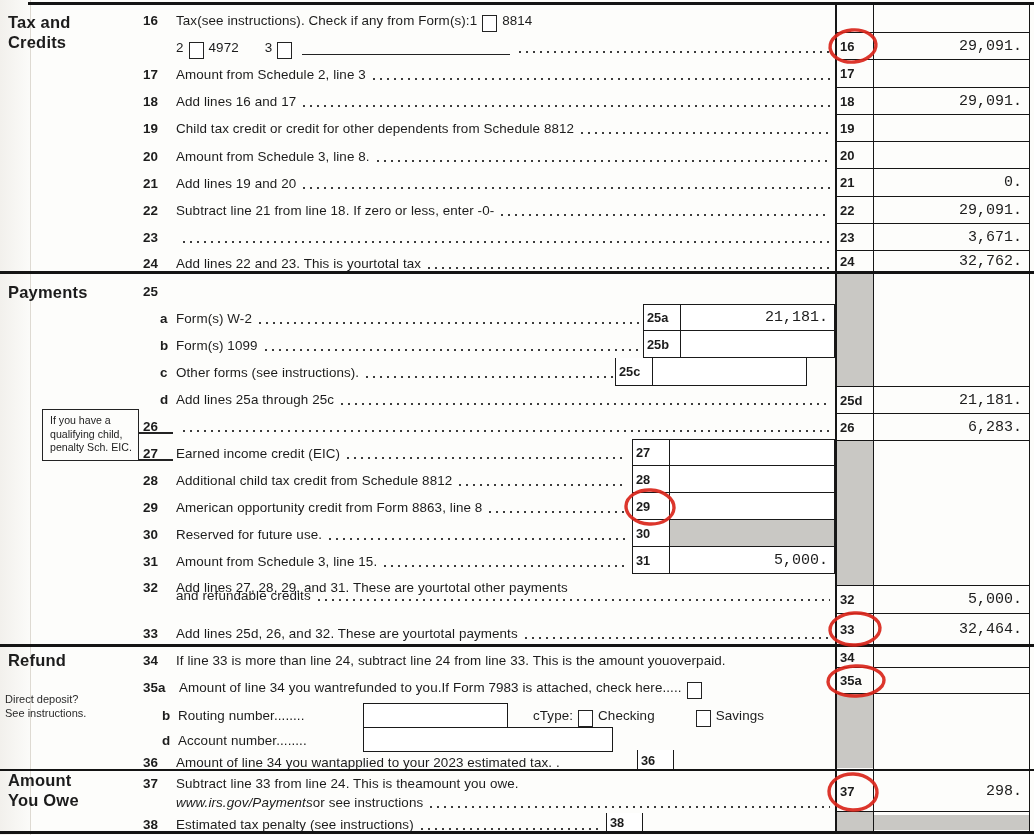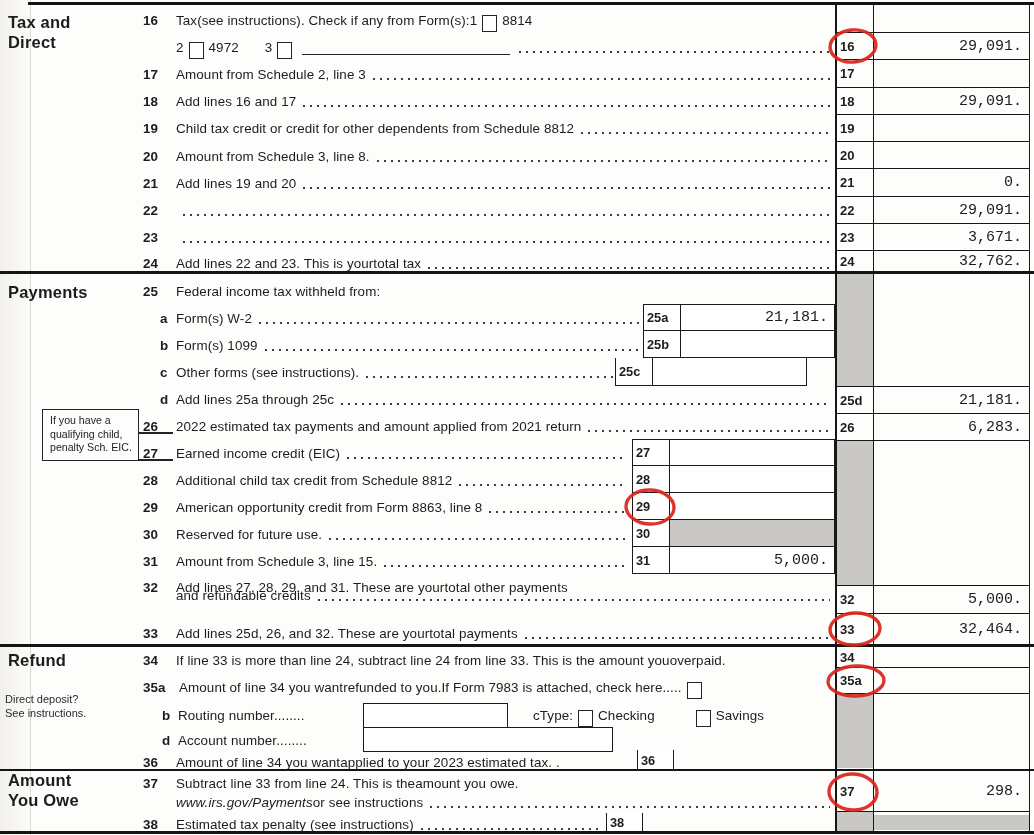--- a/index.html
+++ b/index.html
@@ -55,21 +55,21 @@
   .overlay ellipse{fill:none;stroke:#d9251a;stroke-width:3.4px;opacity:.92;}
 </style>
 </head>
 <body>
 
 <div class="page">
   <div class="edge"></div>
 
   <div class="sec" style="top:12px">
     <div>Tax and</div>
-    <div>Direct</div>
+    <div>Credits</div>
   </div>
   <div class="sec" style="top:282px">Payments</div>
   <div class="sec" style="top:650px">Refund</div>
   <div class="sec" style="top:770px">
     <div>Amount</div>
     <div>You Owe</div>
   </div>
 
   <div class="notebox">
     <div>If you have a</div>
@@ -121,35 +121,35 @@
     <span>Amount from Schedule 3, line 8.</span>
       <span class="dots"></span>
   </div>
   <div class="lrow" style="left:143px;top:174px;width:690px">
     <span class="ln">21</span>
     <span>Add lines 19 and 20</span>
       <span class="dots"></span>
   </div>
   <div class="lrow" style="left:143px;top:201px;width:690px">
     <span class="ln">22</span>
+    <span>Subtract line 21 from line 18. If zero or less, enter -0-</span>
       <span class="dots"></span>
   </div>
   <div class="lrow" style="left:143px;top:228px;width:690px">
     <span class="ln">23</span>
       <span class="dots"></span>
   </div>
   <div class="lrow" style="left:143px;top:254px;width:690px">
     <span class="ln">24</span>
     <span>Add lines 22 and 23. This is your </span>
     <span class="b">total tax</span>
     <span class="dots"></span>
   </div>
   <div class="lrow" style="left:143px;top:282px;width:690px">
     <span class="ln">25</span>
-    <span>Federal income tax withheld from:</span>
   </div>
   <div class="lrow" style="left:160px;top:309px;width:483px">
     <span class="ln w16">a</span>
     <span>Form(s) W-2</span>
       <span class="dots"></span>
   </div>
   <div class="lrow" style="left:160px;top:336px;width:483px">
     <span class="ln w16">b</span>
     <span>Form(s) 1099</span>
       <span class="dots"></span>
@@ -159,21 +159,20 @@
     <span>Other forms (see instructions).</span>
       <span class="dots"></span>
   </div>
   <div class="lrow" style="left:160px;top:390px;width:673px">
     <span class="ln w16">d</span>
     <span>Add lines 25a through 25c</span>
       <span class="dots"></span>
   </div>
   <div class="lrow" style="left:143px;top:417px;width:690px">
     <span class="ln">26</span>
-    <span>2022 estimated tax payments and amount applied from 2021 return</span>
       <span class="dots"></span>
   </div>
   <div class="lrow" style="left:143px;top:444px;width:487px">
     <span class="ln">27</span>
     <span>Earned income credit (EIC)</span>
       <span class="dots"></span>
   </div>
   <div class="lrow" style="left:143px;top:471px;width:487px">
     <span class="ln">28</span>
     <span>Additional child tax credit from Schedule 8812 </span>

